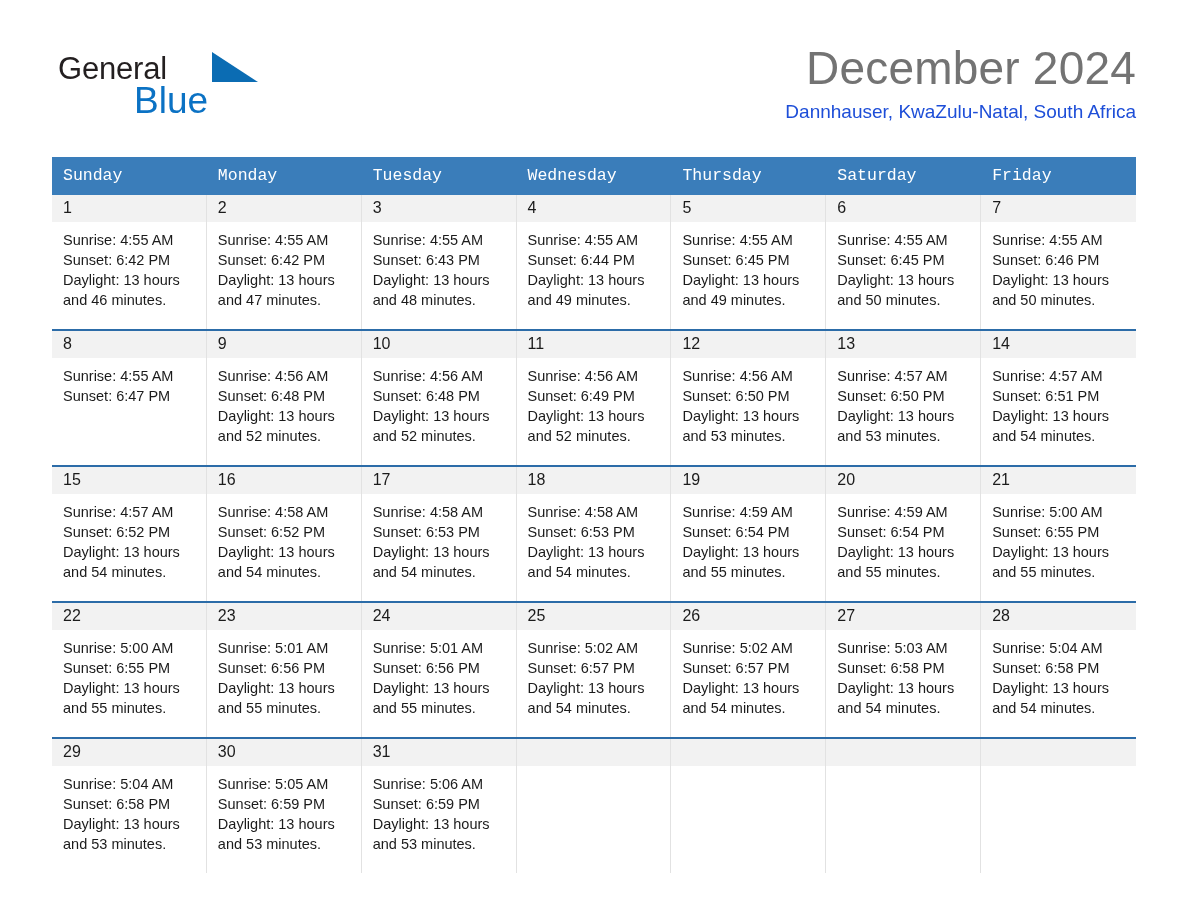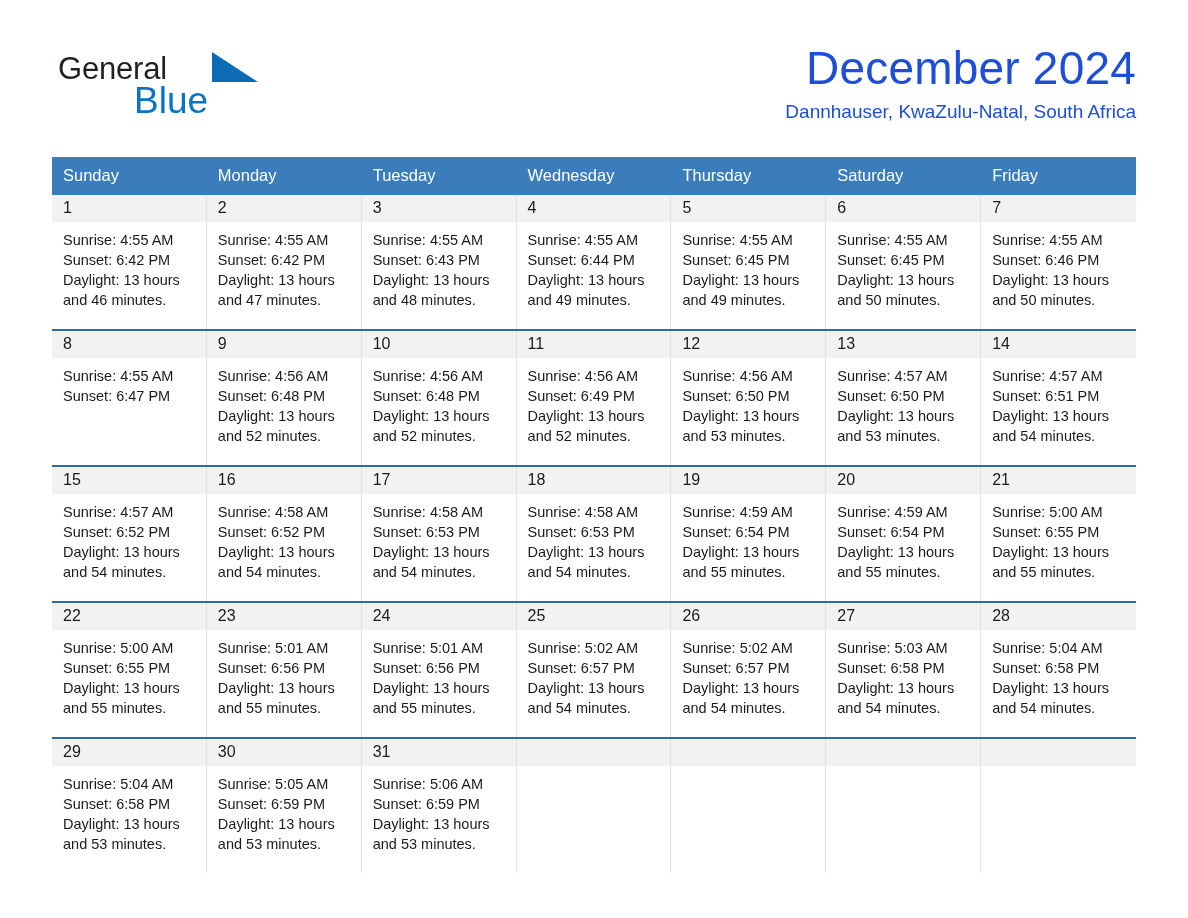--- a/index.html
+++ b/index.html
@@ -73,21 +73,21 @@
 
   .title-block {
     position: absolute;
     right: 52px;
     top: 44px;
     text-align: right;
   }
   .month-title {
     font-size: 46px;
     font-weight: normal;
-    color: #1d4ed8;
+    color: #737373;
     line-height: 1.05;
     margin: 0;
     letter-spacing: 0.2px;
   }
   .location {
     font-size: 19px;
     color: #1d4ed8;
     margin: 10px 0 0 0;
     line-height: 1.05;
   }
@@ -103,20 +103,21 @@
     display: grid;
     grid-template-columns: repeat(7, 1fr);
     background: #3a7dba;
   }
   .weekday {
     color: #ffffff;
     font-size: 16.5px;
     padding: 9px 0 9px 11px;
     box-sizing: border-box;
     line-height: 1.2;
+    font-family: Liberation Mono, monospace;
   }
 
   .week {
     display: grid;
     grid-template-columns: repeat(7, 1fr);
     border-top: 2px solid #2c6ca8;
     background: #ffffff;
   }
   .week.first { border-top: none; }
 

